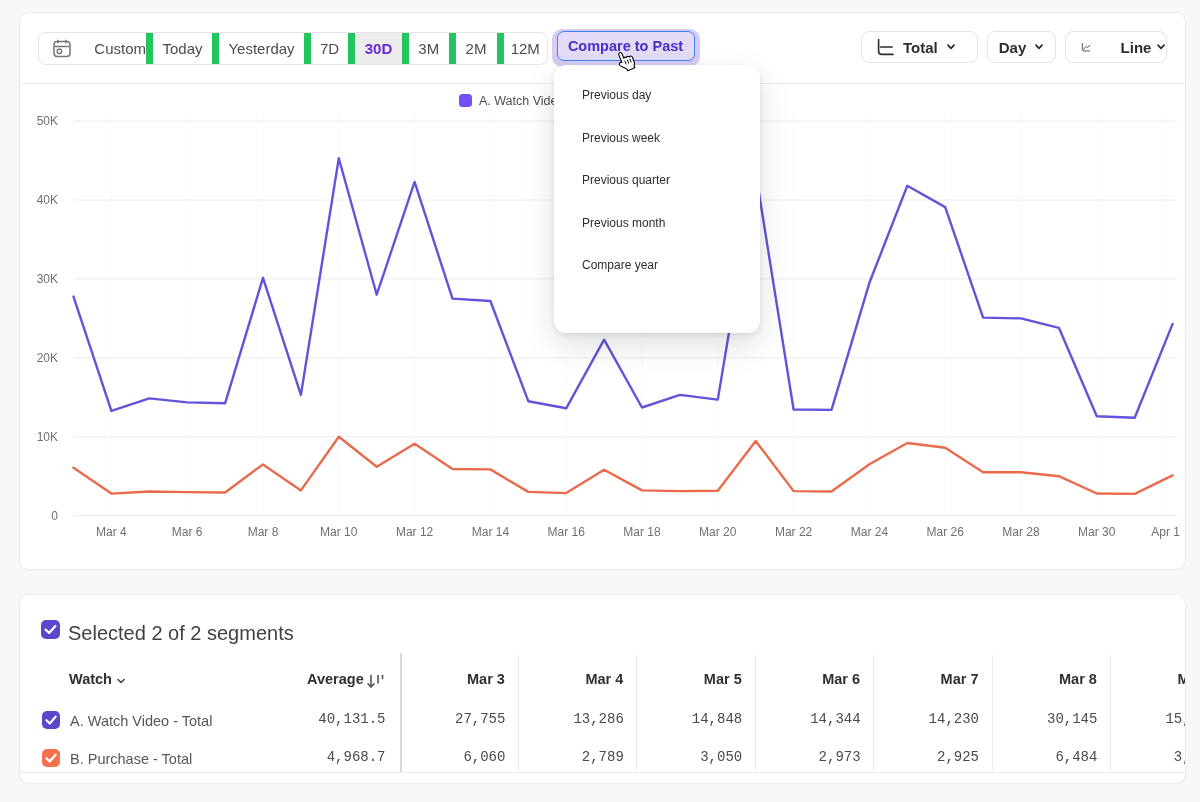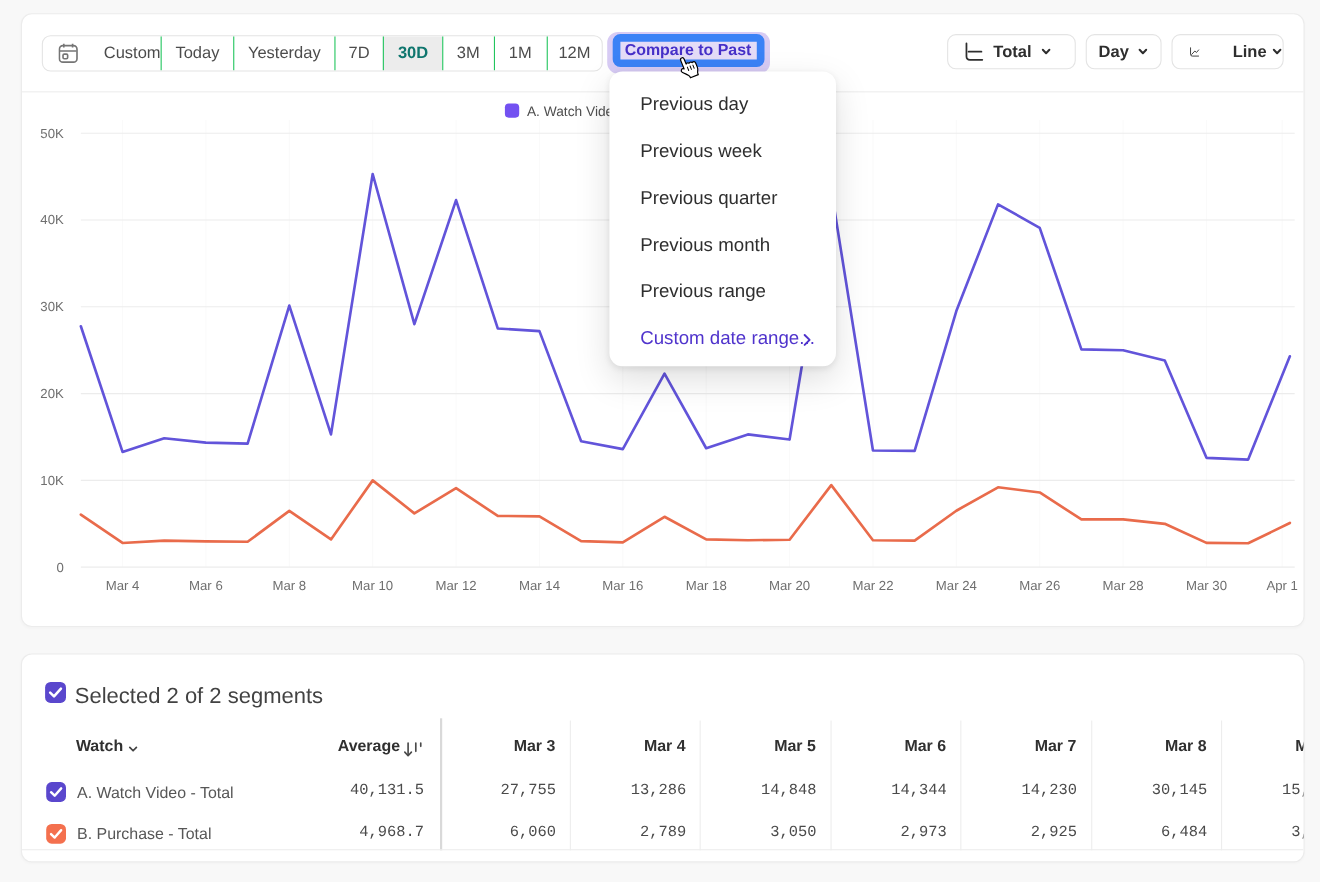--- a/index.html
+++ b/index.html
@@ -1,30 +1,30 @@
 <!DOCTYPE html>
 <html><head><meta charset="utf-8">
 <style>
 *{margin:0;padding:0;box-sizing:border-box}
 html,body{width:1200px;height:802px;background:#f8f8f8;font-family:"Liberation Sans",sans-serif;overflow:hidden;position:relative}
 .card{position:absolute;background:#fff;border:1px solid #ececec;border-radius:10px;box-shadow:0 1px 2px rgba(0,0,0,0.02)}
 #card1{left:19px;top:12px;width:1167px;height:558px}
 #card2{left:19px;top:594px;width:1167px;height:190px;overflow:hidden}
 .seg{position:absolute;left:18px;top:19px;height:33px;display:flex;border:1px solid #e4e4e4;border-radius:8px;background:#fff;overflow:hidden}
-.seg .c{display:flex;align-items:center;justify-content:center;font-size:15px;color:#4c4c4c;border-left:1px solid #22c55e;white-space:nowrap}
+.seg .c{display:flex;align-items:center;justify-content:center;font-size:15px;color:#4c4c4c;border-left:7px solid #22c55e;white-space:nowrap}
 .seg .c:first-child{border-left:none}
-.seg .sel{background:#ececec;color:#0f766e;font-weight:700}
+.seg .sel{background:#ececec;color:#6d28d9;font-weight:700}
 .btn{position:absolute;height:32px;border:1px solid #e4e4e4;border-radius:8px;background:#fff;display:flex;align-items:center;justify-content:center;font-size:15px;font-weight:600;color:#2e2e2e;gap:8px}
 .chev{width:10px;height:10px;flex:0 0 auto}
 #halo{position:absolute;left:531.5px;top:16px;width:148px;height:38px;border-radius:10px;background:#d7cbf4}
-#cmpbtn{position:absolute;left:5px;top:2px;width:138px;height:30px;border-radius:7px;background:#e4dcf7;border:7px solid #3b82f6;color:#4630c8;font-weight:700;font-size:14.5px;display:flex;align-items:center;justify-content:center}
+#cmpbtn{position:absolute;left:5px;top:2px;width:138px;height:30px;border-radius:7px;background:#e4dcf7;border:1px solid #3b82f6;color:#4630c8;font-weight:700;font-size:14.5px;display:flex;align-items:center;justify-content:center}
 #legend{position:absolute;left:439px;top:81px;display:flex;align-items:center;gap:18px;font-size:12.5px;color:#4f4f4f}
 .sw{width:13px;height:13px;border-radius:3.5px;display:inline-block;margin-right:7px;vertical-align:-2px}
 #dd{position:absolute;left:554px;top:65px;width:206px;height:268px;background:#fff;border-radius:12px;box-shadow:0 2px 6px rgba(0,0,0,0.08),0 12px 32px rgba(0,0,0,0.13);padding-top:9px;z-index:50}
-#dd .it{height:42.6px;line-height:42.6px;padding-left:28px;font-size:17px;color:#2e2e2e;position:relative}
+#dd .it{height:42.6px;line-height:42.6px;padding-left:28px;font-size:12px;color:#2e2e2e;position:relative}
 #dd .purple{color:#4f33cc}
 .vline{position:absolute;top:60px;height:118px;width:1px;background:#ededed}
 .num{font-family:"Liberation Mono",monospace;font-size:14px;color:#4a4a4a;position:absolute;white-space:nowrap}
 .hdr{position:absolute;font-size:14.5px;font-weight:600;color:#303030;white-space:nowrap}
 .cb{position:absolute;width:19px;height:19px;border-radius:5px}
 .rowlab{position:absolute;font-size:14.5px;color:#575757;white-space:nowrap}
 </style></head>
 <body>
 <div class="card" id="card1">
 <svg width="1165" height="556" viewBox="0 0 1165 556" style="position:absolute;left:0;top:0" font-family="Liberation Sans, sans-serif">
@@ -85,21 +85,21 @@
             <rect x="4.3" y="10.2" width="4.2" height="4.2" rx="1.1"></rect>
           </g>
         </svg>
         <span>Custom</span>
       </div>
     <div class="c" style="width:66px">Today</div>
     <div class="c" style="width:92px">Yesterday</div>
     <div class="c" style="width:44px">7D</div>
     <div class="c sel" style="width:54px">30D</div>
     <div class="c" style="width:46.5px">3M</div>
-    <div class="c" style="width:48px">1M</div>
+    <div class="c" style="width:48px">2M</div>
     <div class="c" style="width:50.5px">12M</div>
   </div>
   <div class="btn" style="left:841px;top:18px;width:117px;justify-content:flex-start;padding-left:14px">
       <svg width="19" height="19" viewBox="0 0 19 19">
         <g fill="none" stroke="#2e2e2e" stroke-width="1.6" stroke-linecap="round">
           <path d="M2.6 1.5 V13.2 Q2.6 16.4 5.8 16.4 H17"></path>
           <line x1="4.5" y1="9" x2="16.2" y2="9"></line>
         </g>
       </svg>
       <span>Total</span>
@@ -133,26 +133,21 @@
   <div id="halo">
       <div id="cmpbtn">Compare to Past</div>
     </div>
 </div>
 
 <div id="dd">
   <div class="it">Previous day</div>
   <div class="it">Previous week</div>
   <div class="it">Previous quarter</div>
   <div class="it">Previous month</div>
-  <div class="it">Previous range</div>
-  <div class="it purple">Custom date range...
-    <svg style="position:absolute;right:22px;top:16px" width="8" height="12" viewBox="0 0 8 12">
-        <path d="M1.5 1.5 L6 6 L1.5 10.5" fill="none" stroke="#4f33cc" stroke-width="1.8" stroke-linecap="round" stroke-linejoin="round"></path>
-      </svg>
-  </div>
+  <div class="it">Compare year</div>
 </div>
 
 <svg style="position:absolute;left:612px;top:49px;z-index:60" width="24" height="24" viewBox="0 0 26 26">
 <g transform="rotate(-22 9 4)">
 <path d="M8.3 3.7 c1.1 0 1.9 0.8 1.9 1.9 v5.4 c0 0 0.5-0.6 1.4-0.6 0.8 0 1.3 0.4 1.6 0.9 0.3-0.3 0.8-0.5 1.4-0.5 0.8 0 1.4 0.4 1.7 1 0.3-0.2 0.7-0.3 1.1-0.3 1.1 0 1.9 0.8 1.9 2 v4.4 c0 1.9-0.6 3-1.3 4.1 -0.5 0.8-0.6 1.5-0.6 2.2 v0.9 H9.1 v-0.8 c0-0.9-0.3-1.5-1-2.3 C7 20.7 4.6 18.3 3.6 16.9 c-0.6-0.9-0.4-1.9 0.3-2.5 0.8-0.7 2-0.6 2.7 0.2 l0 0 V5.6 c0-1.1 0.8-1.9 1.7-1.9 z" fill="#fff" stroke="#000" stroke-width="1.2" stroke-linejoin="round"></path>
 <g stroke="#000" stroke-width="0.95" stroke-linecap="round">
         <line x1="10.2" y1="14.2" x2="10.2" y2="17.8"></line>
         <line x1="13.1" y1="14.2" x2="13.1" y2="17.8"></line>
         <line x1="16" y1="14.4" x2="16" y2="17.8"></line>
       </g>

